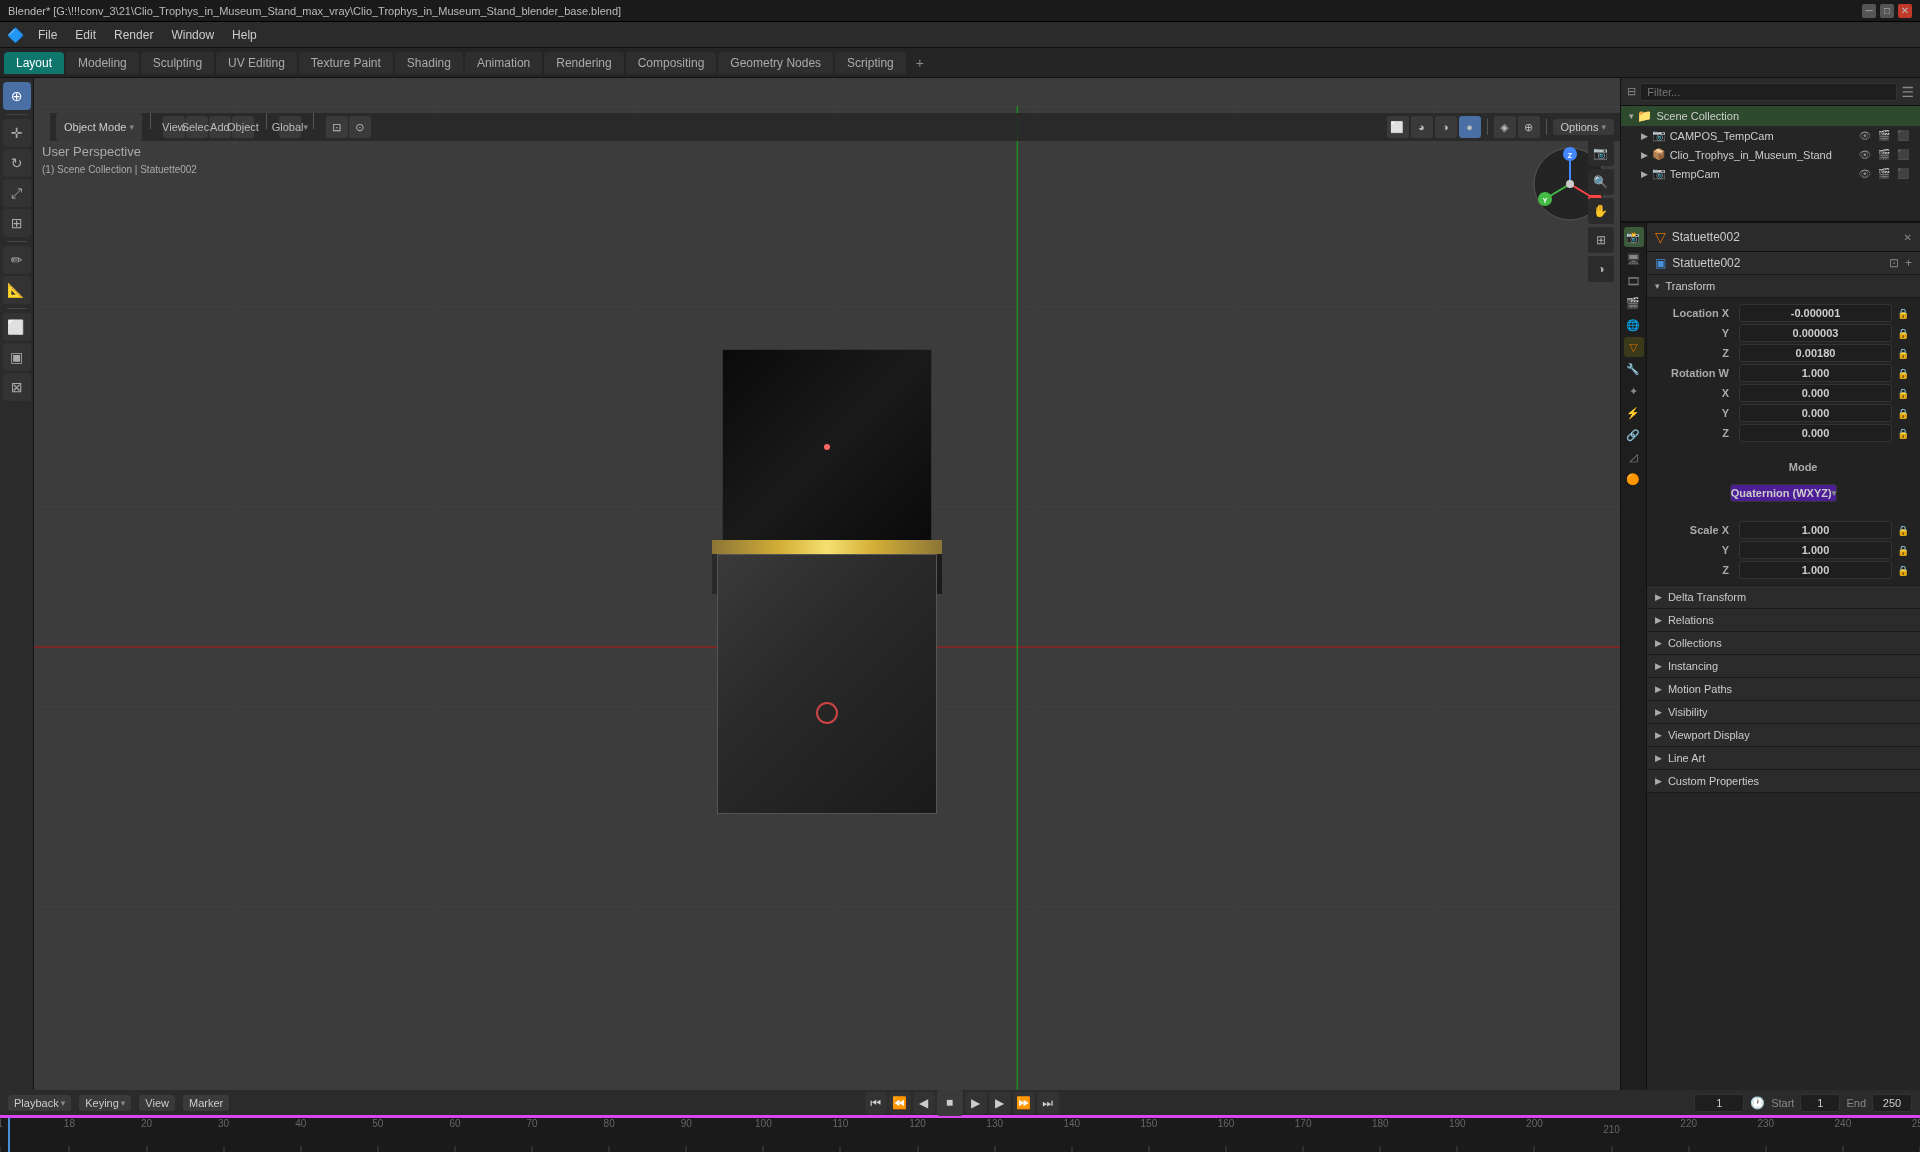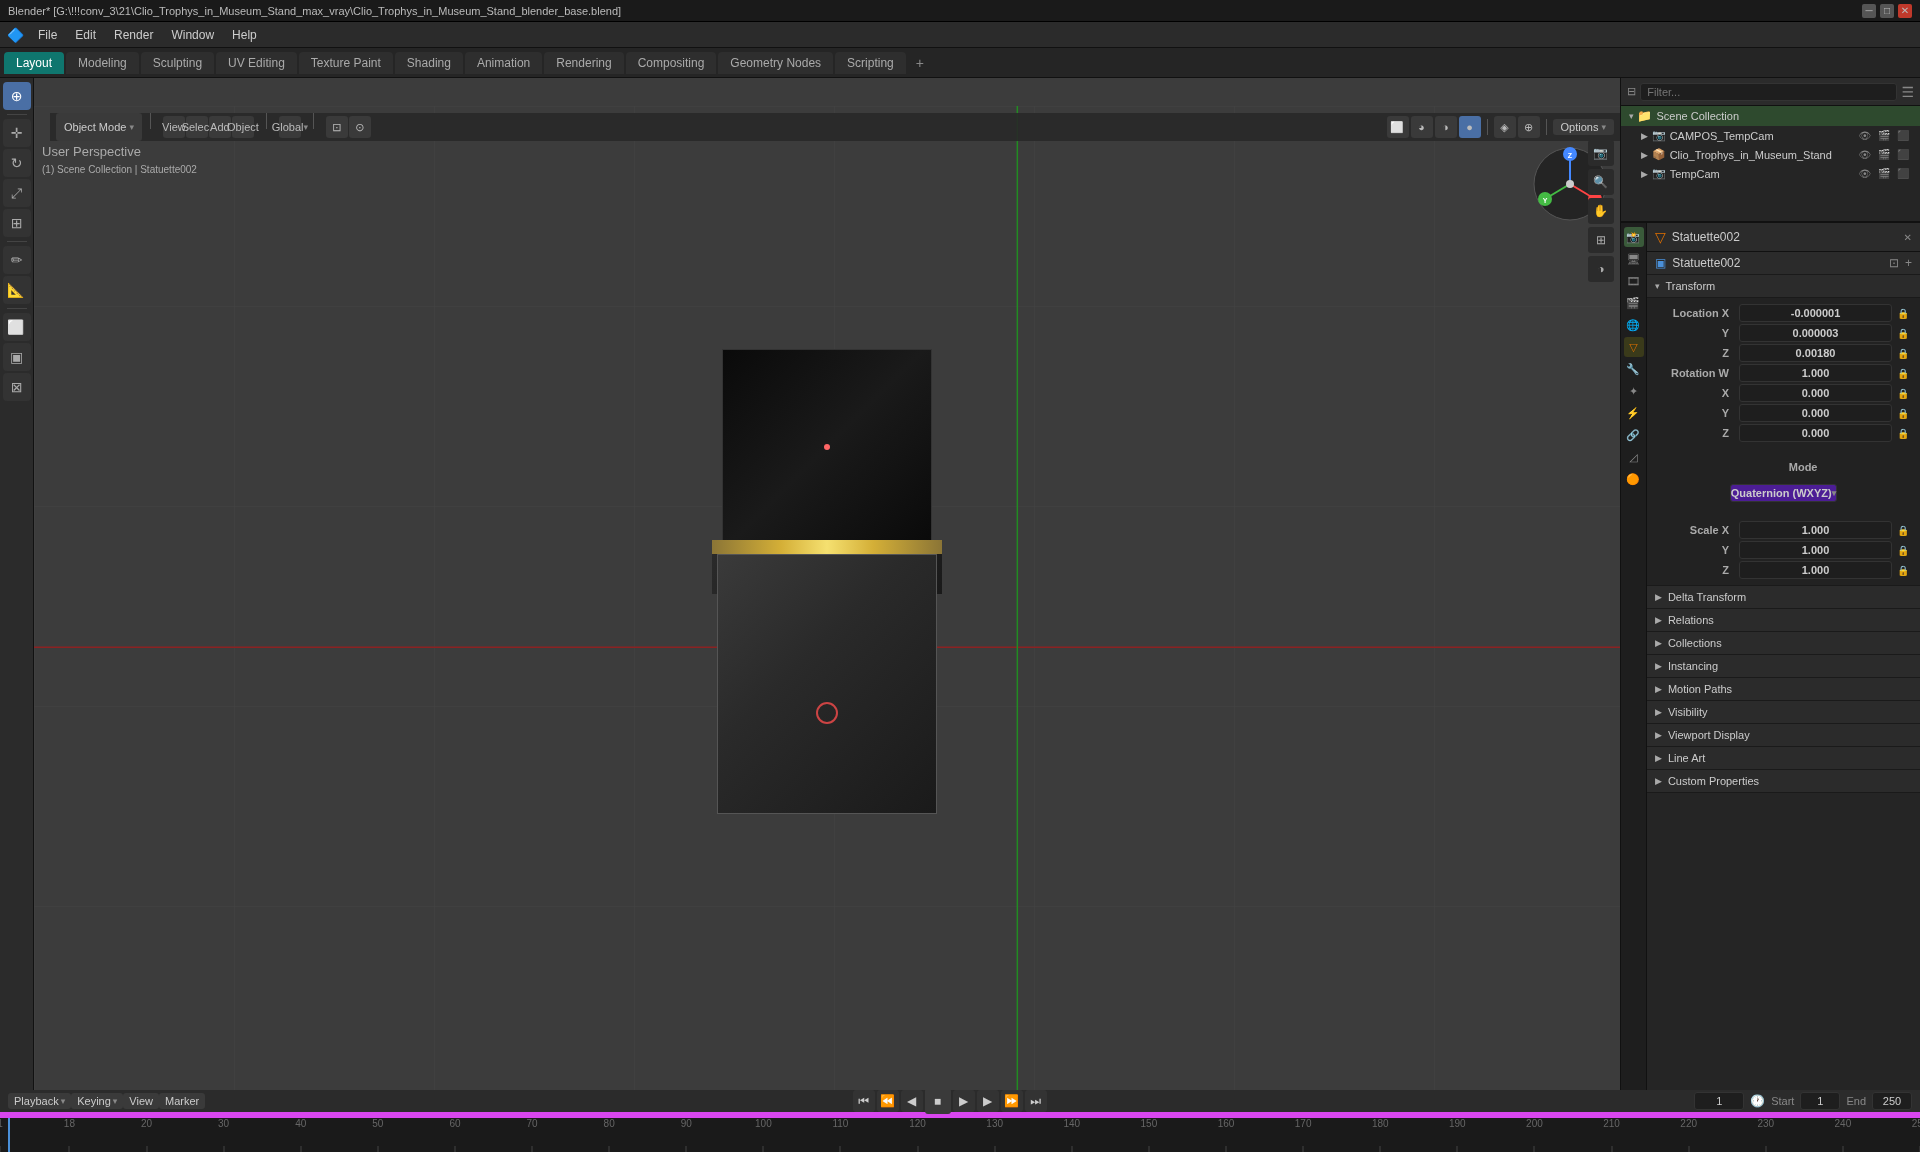--- a/index.html
+++ b/index.html
@@ -538,21 +538,22 @@
       cursor: pointer;
     }
 
     
     #timeline-header {
       display: flex;
       align-items: center;
       padding: 0 8px;
       background: #2b2b2b;
       height: 28px;
-      border-bottom: 6px solid #d946ef;
+      border-bottom: 3px solid #d946ef;
+      gap: 8px;
     }
     .tl-header-btn {
       padding: 2px 6px;
       background: #3a3a3a;
       border-radius: 3px;
       font-size: 11px;
       color: #ccc;
       cursor: pointer;
       display: flex;
       align-items: center;
@@ -1036,21 +1037,21 @@
       <div class="frame-num" style="left: 63.8554%;">160</div>
       <div class="frame-tick" style="left: 67.8715%;"></div>
       <div class="frame-num" style="left: 67.8715%;">170</div>
       <div class="frame-tick" style="left: 71.8876%;"></div>
       <div class="frame-num" style="left: 71.8876%;">180</div>
       <div class="frame-tick" style="left: 75.9036%;"></div>
       <div class="frame-num" style="left: 75.9036%;">190</div>
       <div class="frame-tick" style="left: 79.9197%;"></div>
       <div class="frame-num" style="left: 79.9197%;">200</div>
       <div class="frame-tick" style="left: 83.9357%;"></div>
-      <div class="frame-num" style="left: 83.9357%;">210</div>
+      <div class="frame-num" style="left: 83.9357%; margin-top: 6px;">210</div>
       <div class="frame-tick" style="left: 87.9518%;"></div>
       <div class="frame-num" style="left: 87.9518%;">220</div>
       <div class="frame-tick" style="left: 91.9679%;"></div>
       <div class="frame-num" style="left: 91.9679%;">230</div>
       <div class="frame-tick" style="left: 95.9839%;"></div>
       <div class="frame-num" style="left: 95.9839%;">240</div>
       <div class="frame-tick" style="left: 100%;"></div>
       <div class="frame-num" style="left: 100%;">250</div>
     </div>
 </div>

